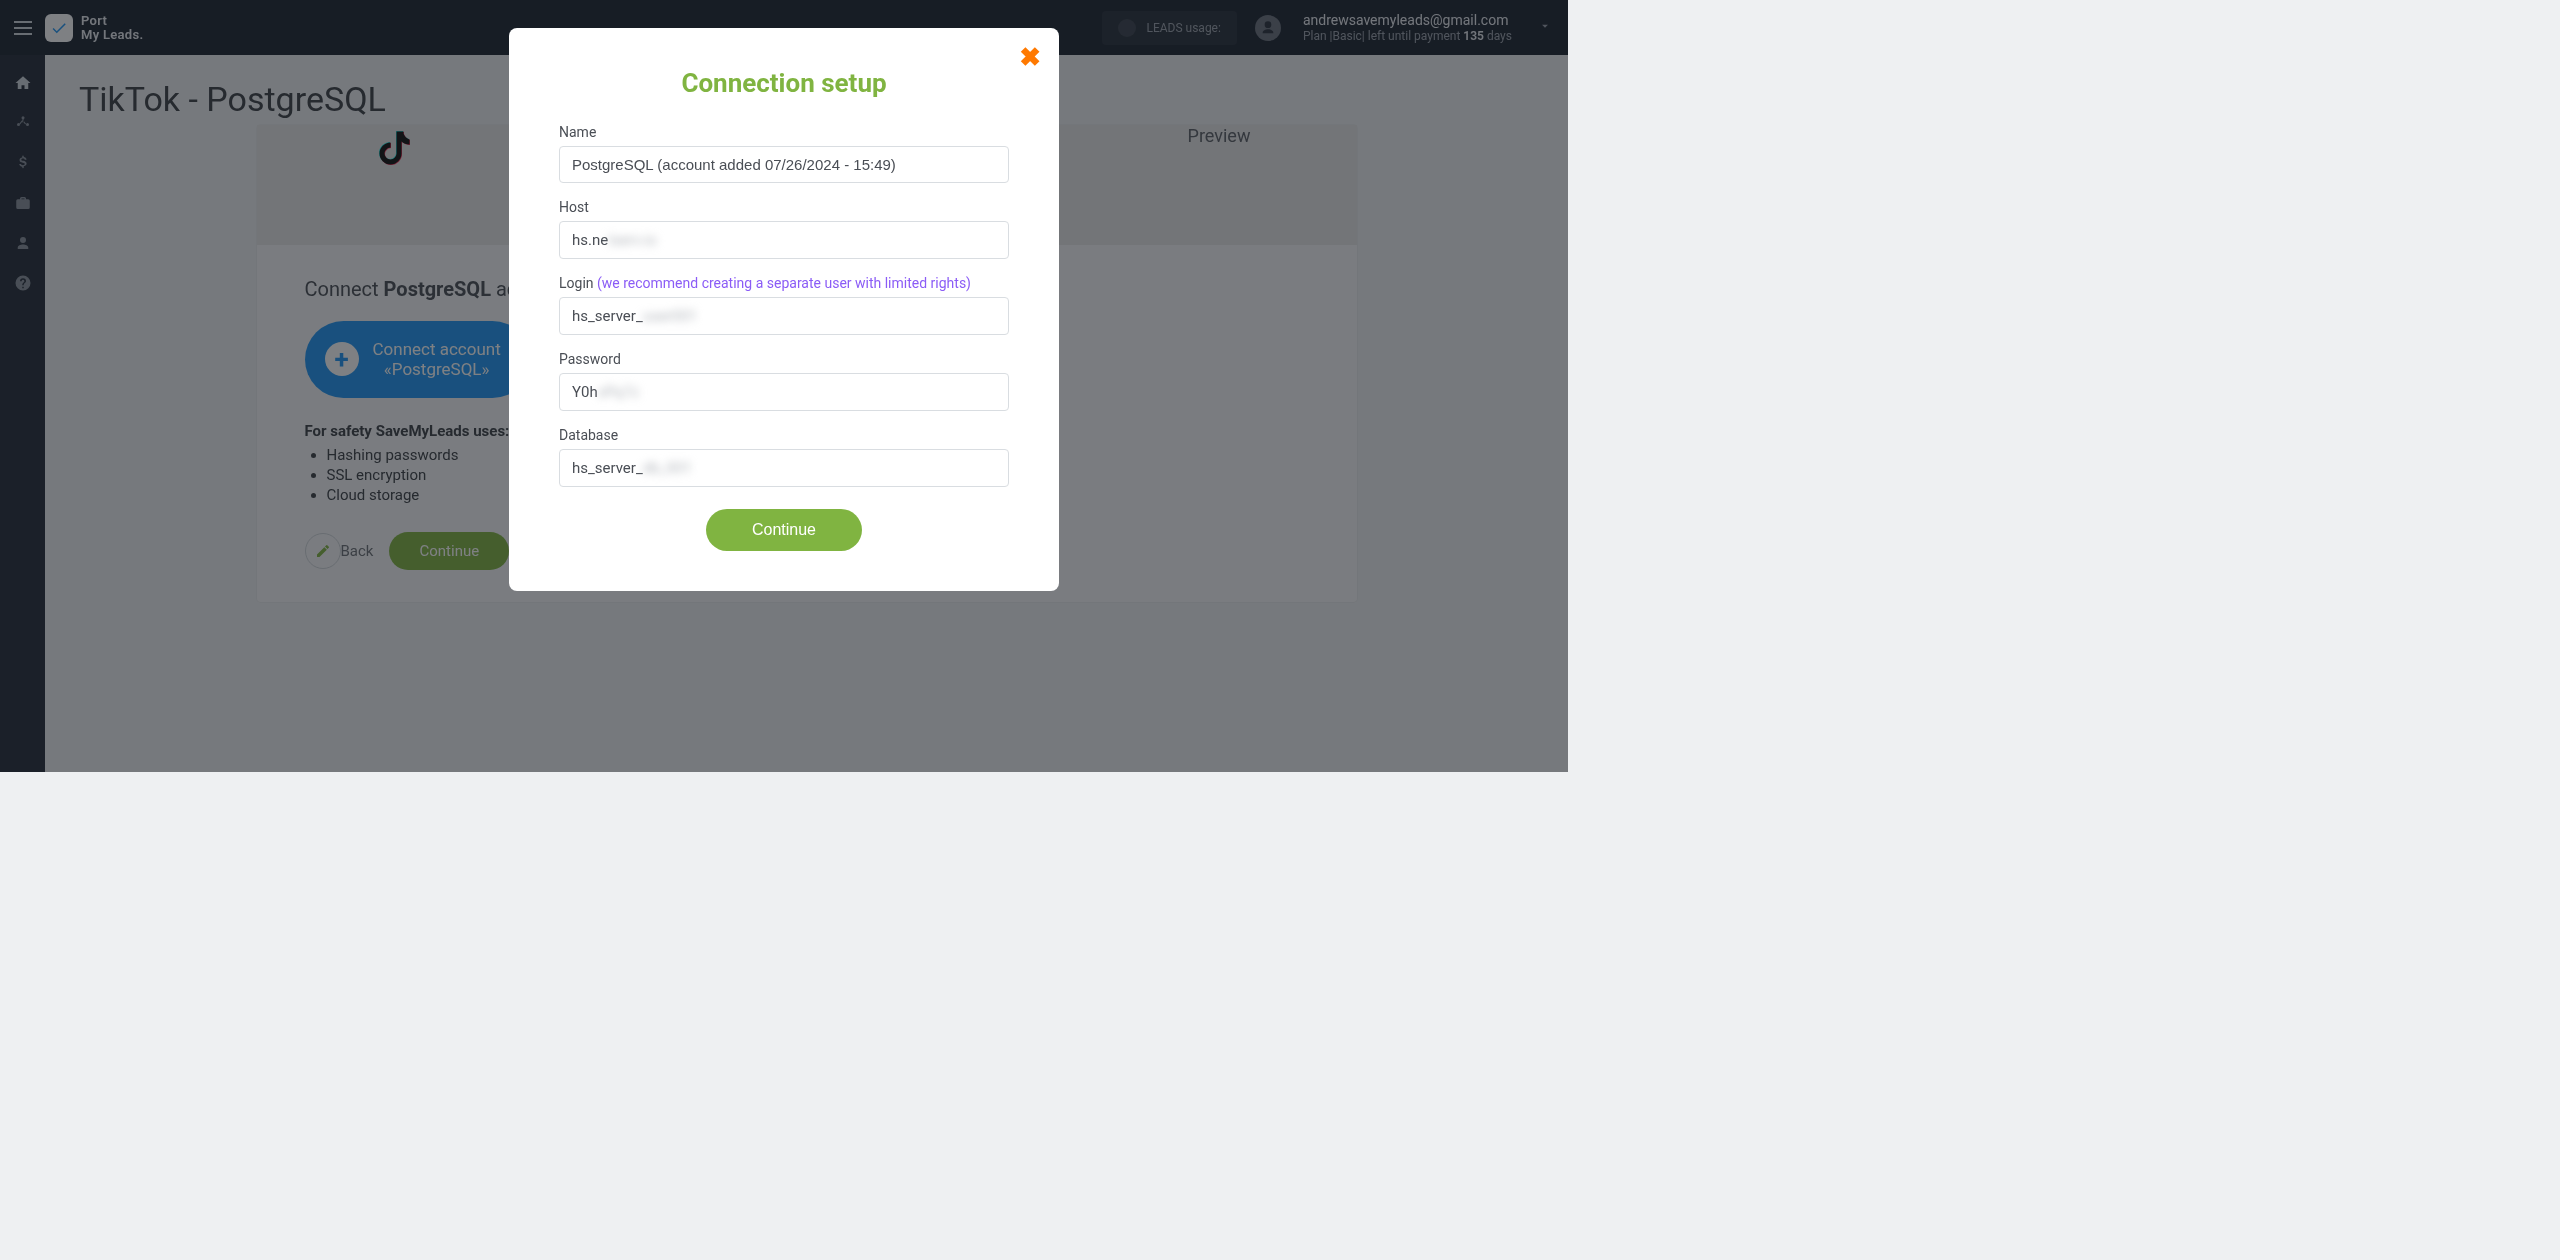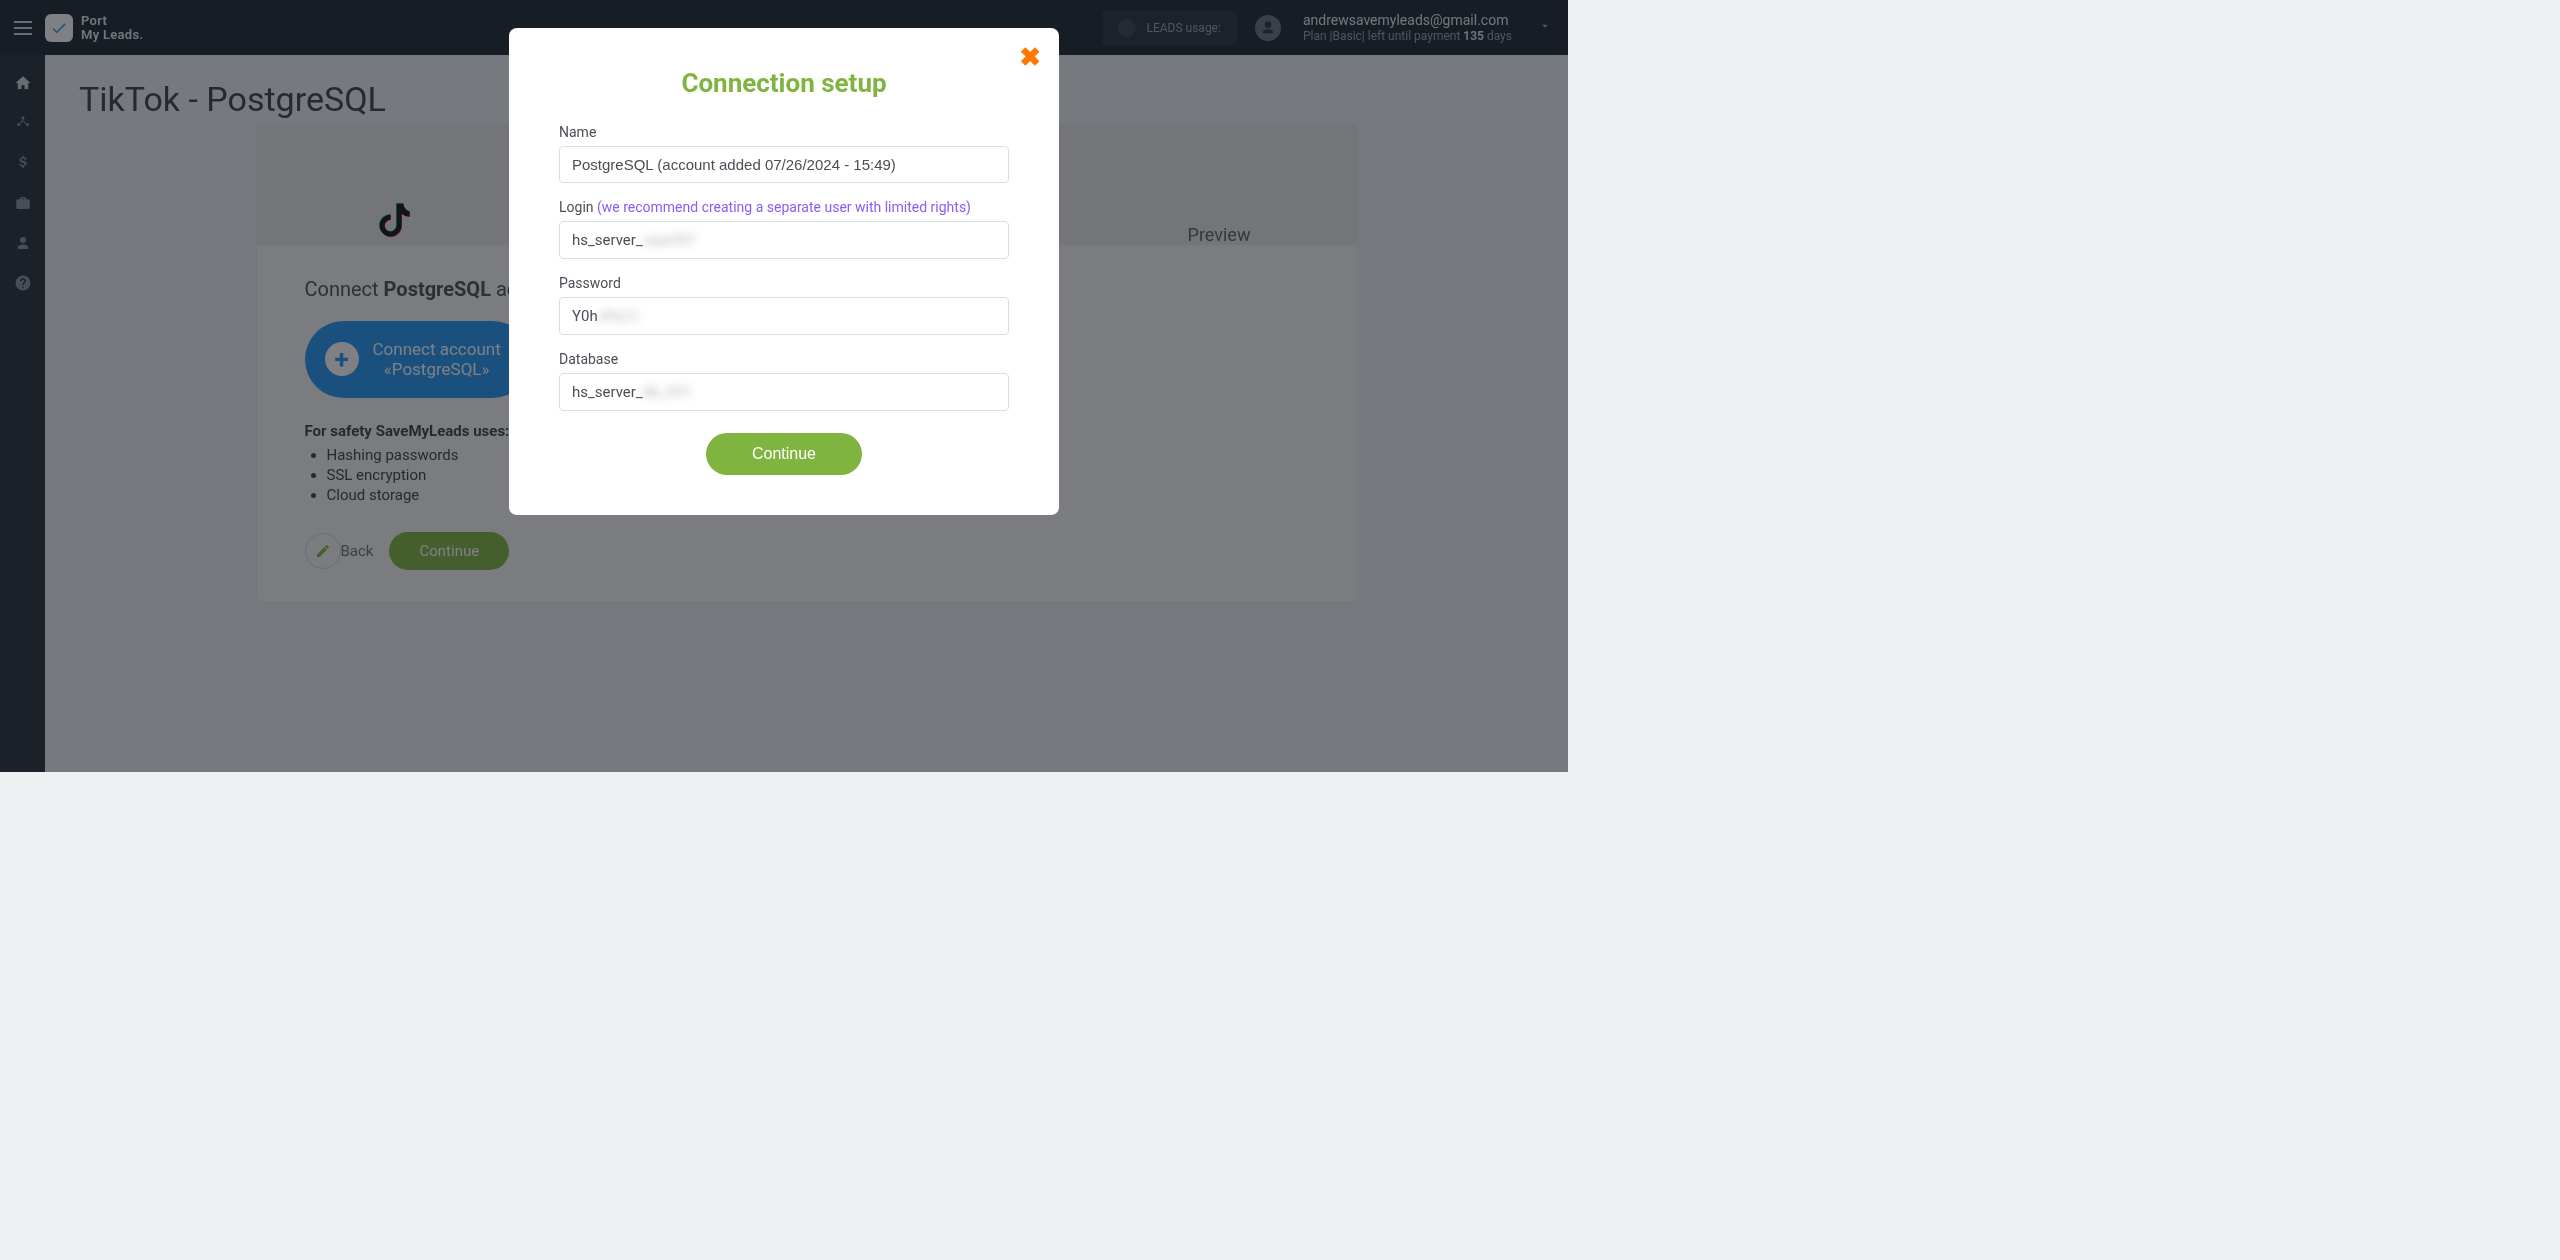--- a/index.html
+++ b/index.html
@@ -147,21 +147,21 @@
     max-width:1100px;
     box-shadow:0 0 0 1px rgba(0,0,0,.03);
   }
   .steps {
     display:flex;
     height:120px;
   }
   .step {
     flex:1;
     background:var(--step-bg);
-    display:flex; align-items:flex-end; justify-content:center;
+    display:flex; align-items:flex-start; justify-content:center;
     color:#5c6066;
     font-size:18px;
   }
   .tiktok-logo {
     width:48px; height:48px;
   }
   .card-body {
     padding:32px 48px;
   }
   .connect-head {
@@ -437,20 +437,26 @@
 <div class="overlay">
   <div class="modal">
     <div class="modal-close">✖</div>
     <h2>Connection setup</h2>
 
     <div class="field">
       <div class="field-label">Name</div>
       <input class="field-input" value="PostgreSQL (account added 07/26/2024 - 15:49)" style="">
     </div>
 
+    <div class="field">
+      <div class="field-label">Host</div>
+      <div class="field-input">
+        <span class="clear">hs.ne</span><span class="blurred">tserv.io</span>
+      </div>
+    </div>
 
     <div class="field">
       <div class="field-label">
         <span>Login </span><span class="hint">(we recommend creating a separate user with limited rights)</span>
       </div>
       <div class="field-input">
         <span class="clear">hs_server_</span><span class="blurred">user001</span>
       </div>
     </div>
 

